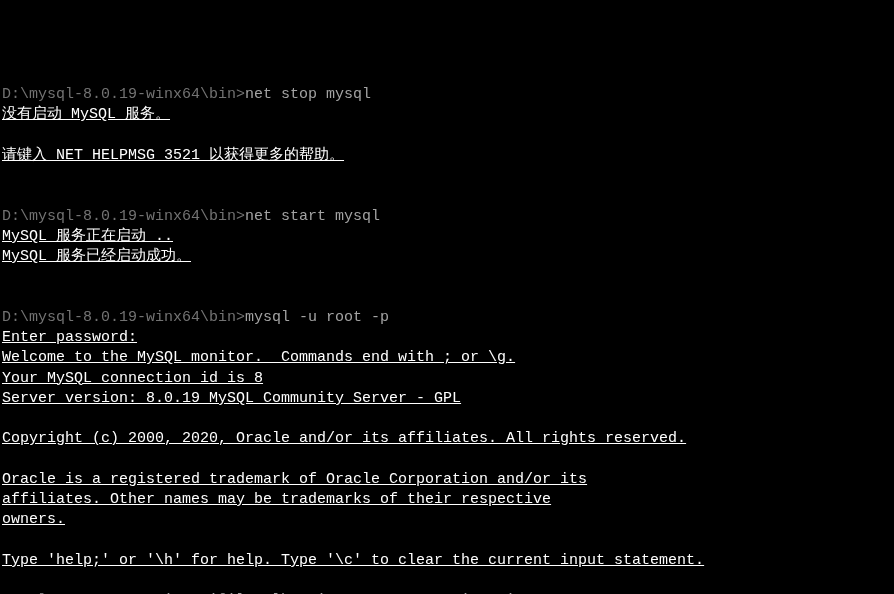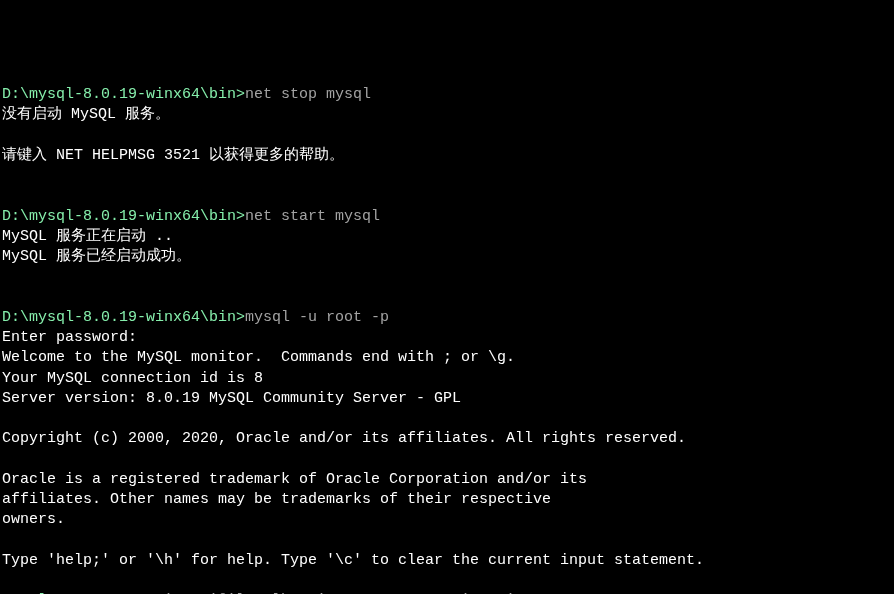--- a/index.html
+++ b/index.html
@@ -19,27 +19,28 @@
       overflow: hidden;
       white-space: pre-wrap;
     }
     .terminal {
       width: 100%;
     }
     .line {
       display: block;
     }
     .prompt-path {
-      color: #86efac;
+      color: #737373;
     }
     .command {
       color: #a3a3a3;
     }
     .output {
       color: #ffffff;
+      text-decoration: underline;
     }
     .blank {
       height: 1.35em;
     }
   </style>
 </head>
 <body>
 
 
 

